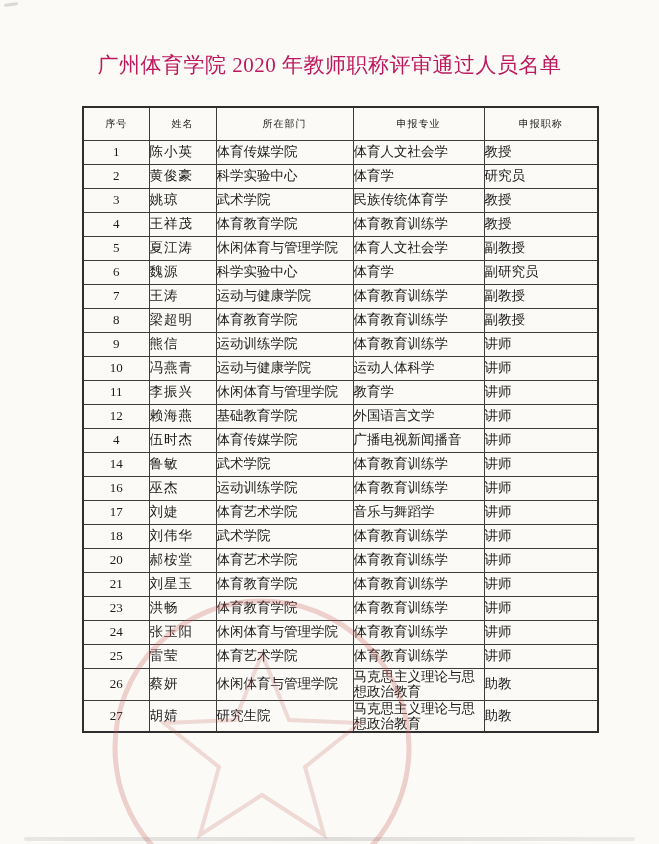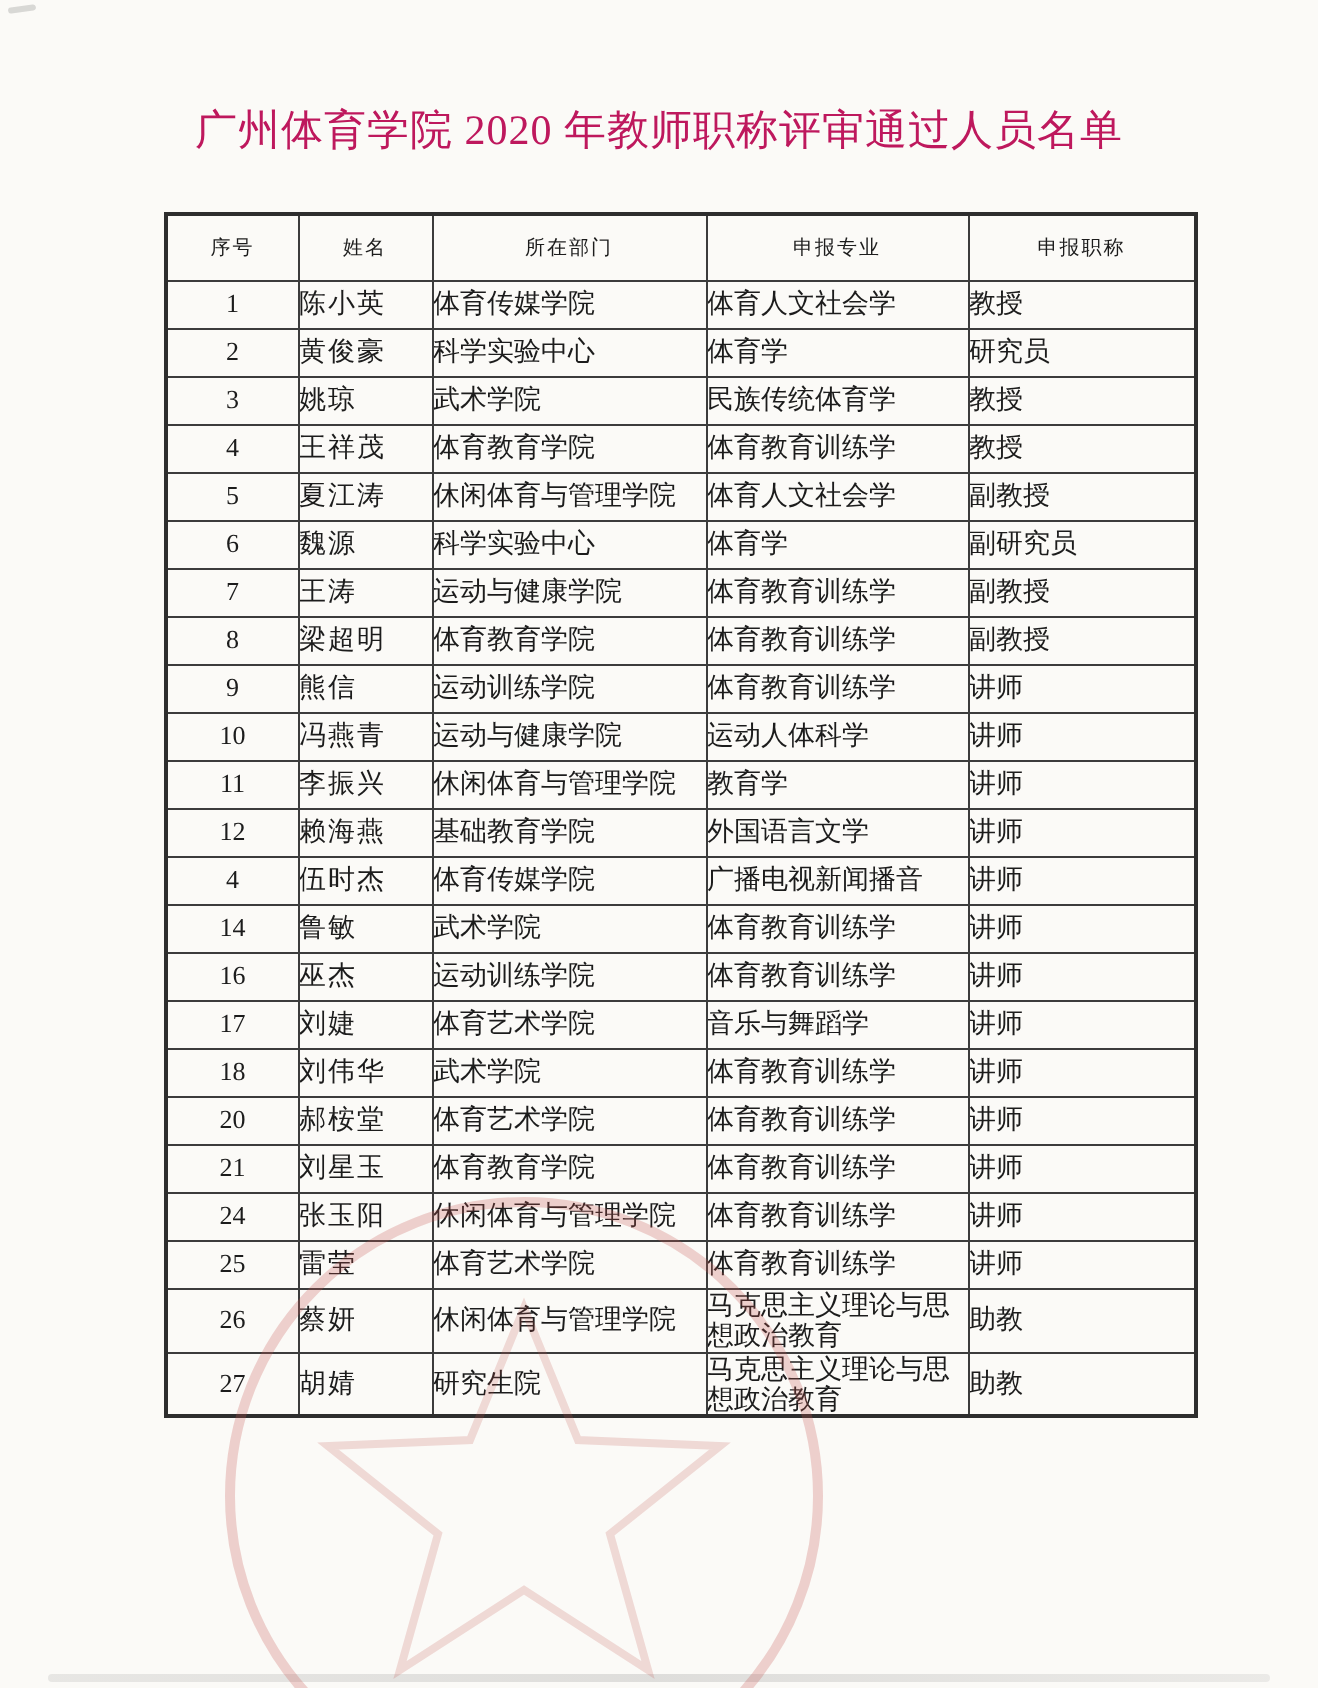--- a/index.html
+++ b/index.html
@@ -251,20 +251,27 @@
           <td class="c-left">讲师</td>
         </tr>
         <tr>
           <td class="c-center">21</td>
           <td class="c-left c-name">刘星玉</td>
           <td class="c-left">体育教育学院</td>
           <td class="c-left">体育教育训练学</td>
           <td class="c-left">讲师</td>
         </tr>
         <tr>
+          <td class="c-center">23</td>
+          <td class="c-left c-name">洪畅</td>
+          <td class="c-left">体育教育学院</td>
+          <td class="c-left">体育教育训练学</td>
+          <td class="c-left">讲师</td>
+        </tr>
+        <tr>
           <td class="c-center">24</td>
           <td class="c-left c-name">张玉阳</td>
           <td class="c-left">休闲体育与管理学院</td>
           <td class="c-left">体育教育训练学</td>
           <td class="c-left">讲师</td>
         </tr>
         <tr>
           <td class="c-center">25</td>
           <td class="c-left c-name">雷莹</td>
           <td class="c-left">体育艺术学院</td>

